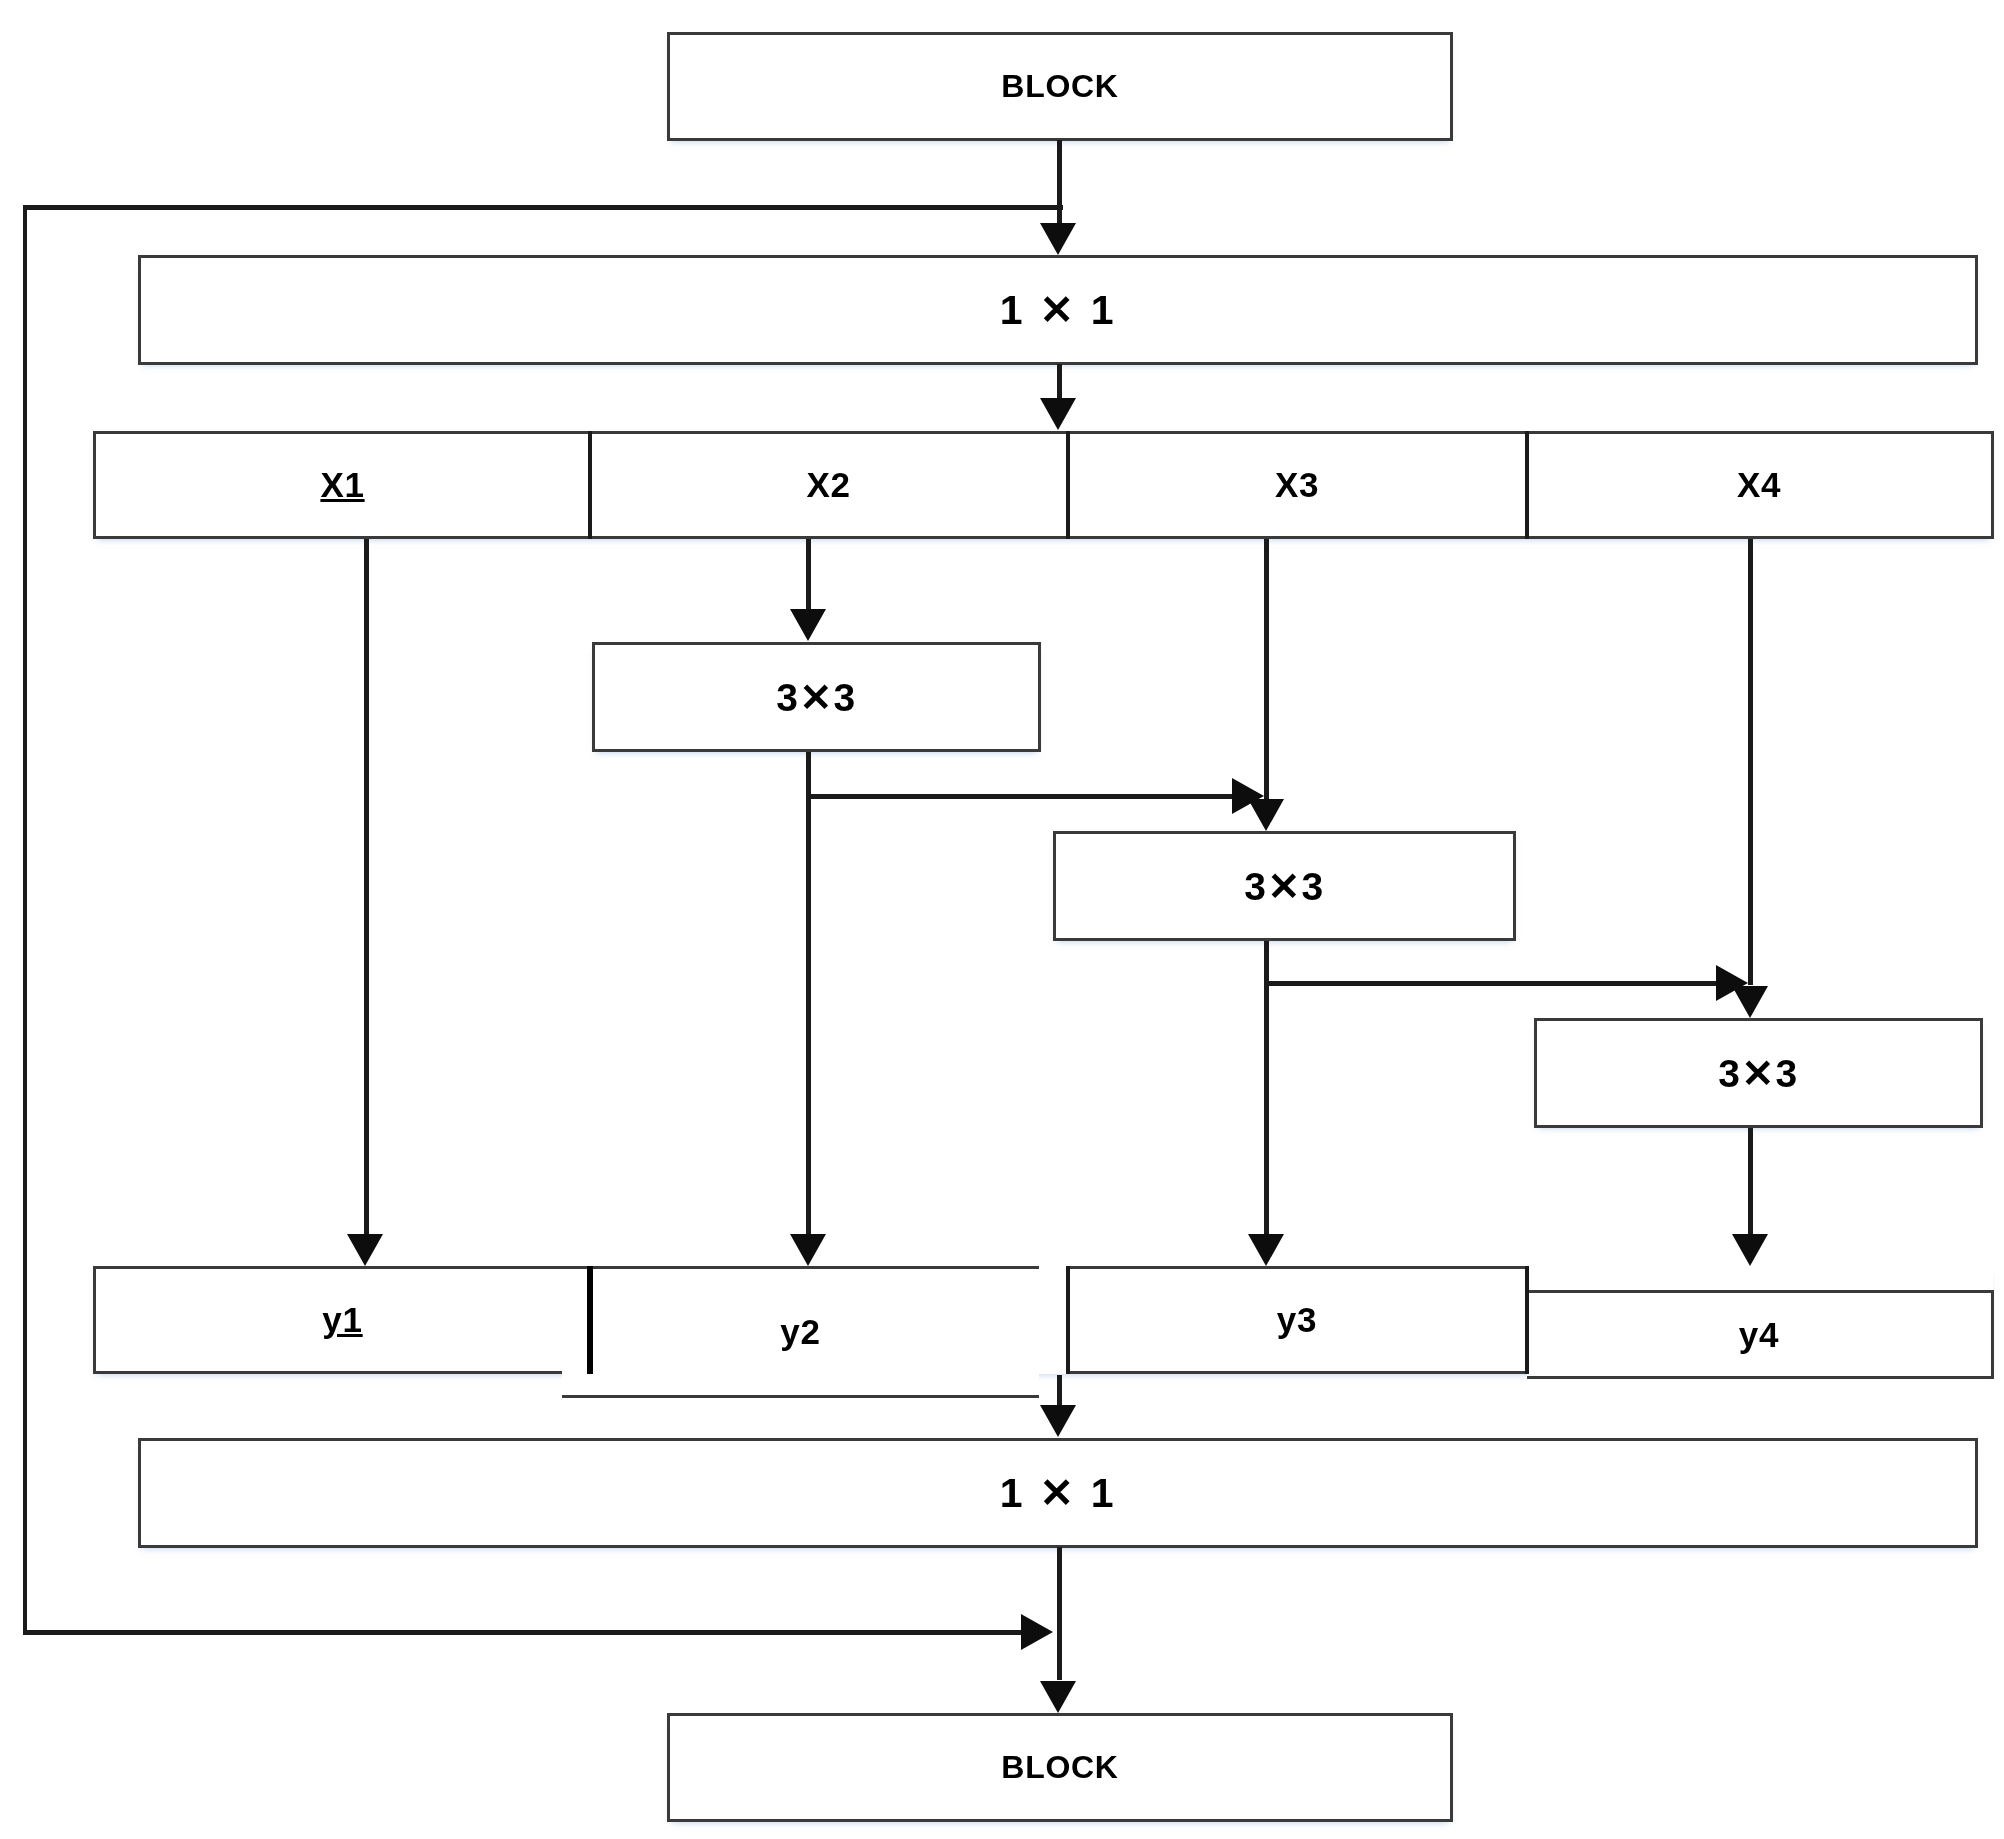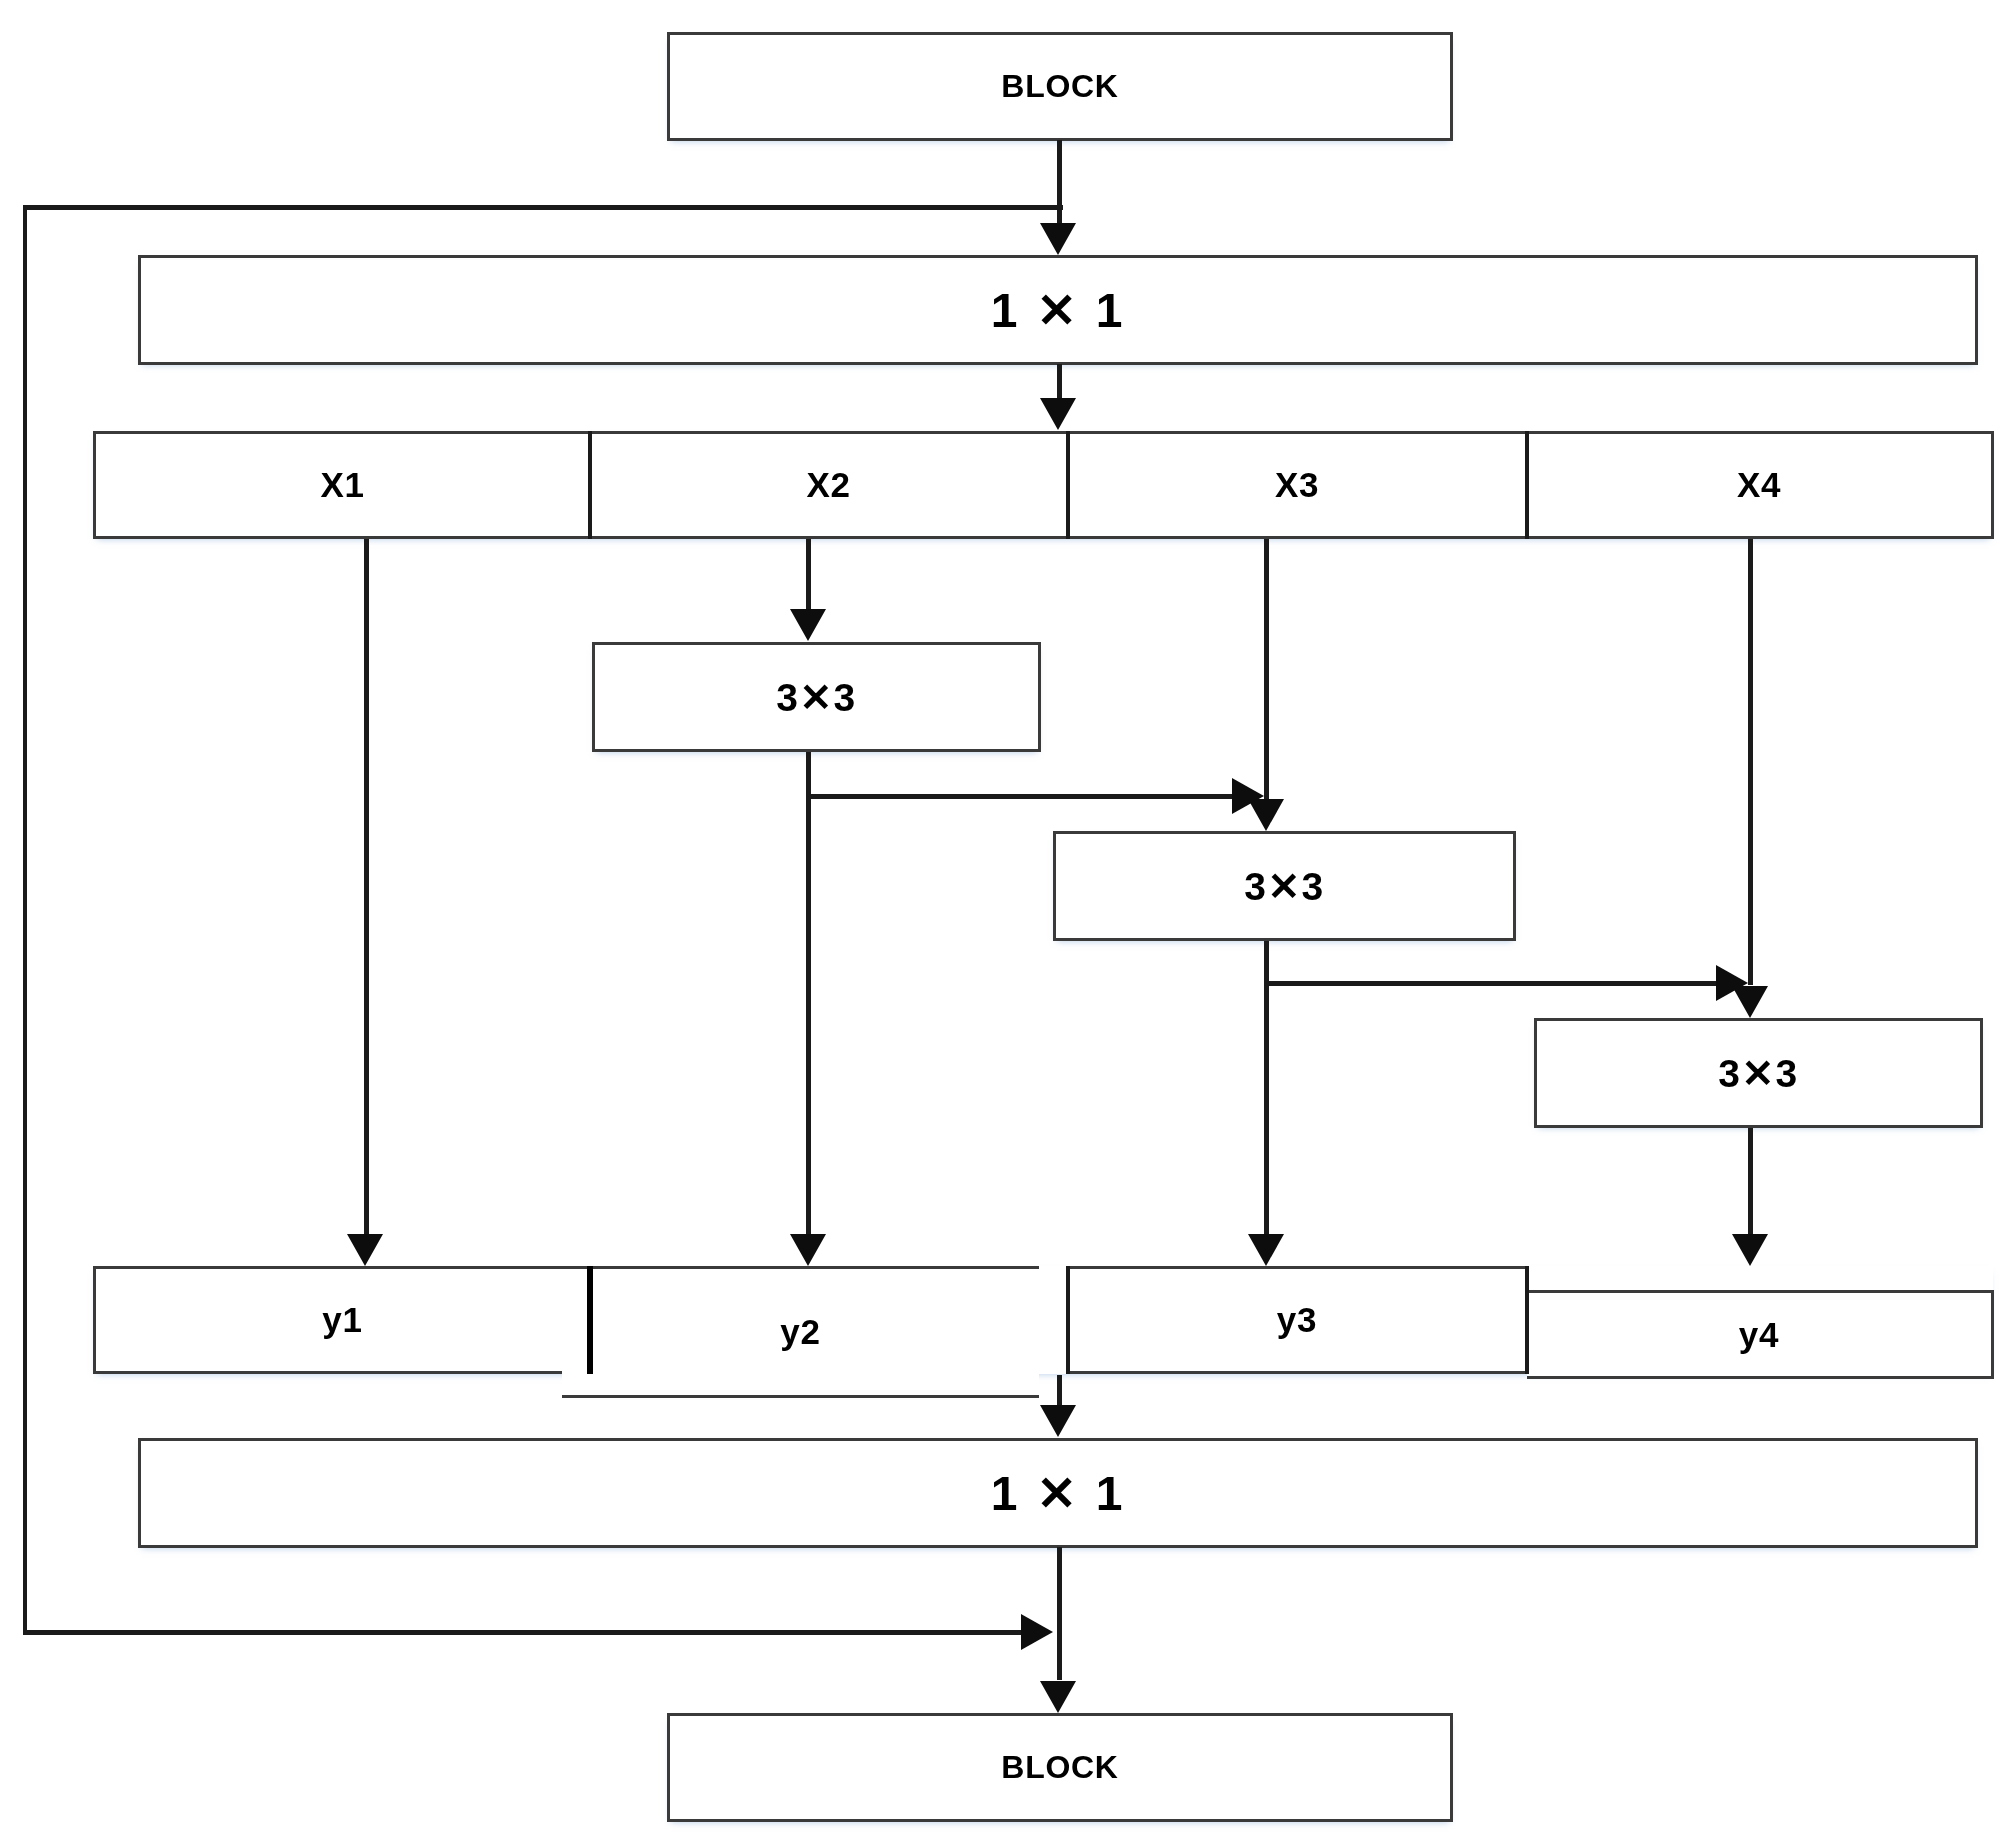--- a/index.html
+++ b/index.html
@@ -4,31 +4,31 @@
 <style>
   html,body{margin:0;padding:0;background:#ffffff;}
   body{font-family:"Liberation Sans",sans-serif;}
   #stage{position:relative;width:2005px;height:1839px;background:#ffffff;overflow:hidden;}
   .box{position:absolute;background:#ffffff;border:3.5px solid #3a3a3a;box-sizing:border-box;
        display:flex;align-items:center;justify-content:center;
        font-weight:bold;color:#000000;box-shadow:0 4.2px 7px -4.2px rgba(120,160,210,0.55);text-align:right;}
   .seg{position:absolute;background:#ffffff;border-top:3.5px solid #3a3a3a;border-bottom:3.5px solid #3a3a3a;
        box-sizing:border-box;display:flex;align-items:center;justify-content:center;
        font-weight:bold;color:#000000;}
-  .seg.first{border-left:3.5px solid #3a3a3a;}
+  .seg.first{border-left:3.5px solid #3a3a3a;text-decoration:underline;}
   .seg.last{border-right:3.5px solid #3a3a3a;}
   .divider{position:absolute;background:#1a1a1a;width:3.5px;}
   .divider.thick{width:6.3px;background:#000;}
   .rowshadow{position:absolute;box-shadow:0 4.2px 7px -4.2px rgba(120,160,210,0.55);pointer-events:none;}
   .vline{position:absolute;background:#1a1a1a;width:4.9px;}
   .hline{position:absolute;background:#1a1a1a;height:4.9px;}
   .arrow-d{position:absolute;width:0;height:0;border-left:18px solid transparent;border-right:18px solid transparent;border-top:32px solid #0d0d0d;}
   .arrow-r{position:absolute;width:0;height:0;border-top:18px solid transparent;border-bottom:18px solid transparent;border-left:32px solid #0d0d0d;}
   .lbl-block{font-size:32px;letter-spacing:0.7px;}
-  .lbl-11{font-size:48px;letter-spacing:2.8px;}
+  .lbl-11{font-size:41px;letter-spacing:2.8px;}
   .lbl-33{font-size:39px;letter-spacing:1.4px;}
   .lbl-x{font-size:35px;letter-spacing:0.7px;}
   .lbl-y{font-size:35px;letter-spacing:0.7px;justify-content:center;}
 </style>
 </head>
 <body>
 
 <div id="stage">
 
   <div class="hline" style="left:22.5px;top:205px;width:1040px;"></div>

